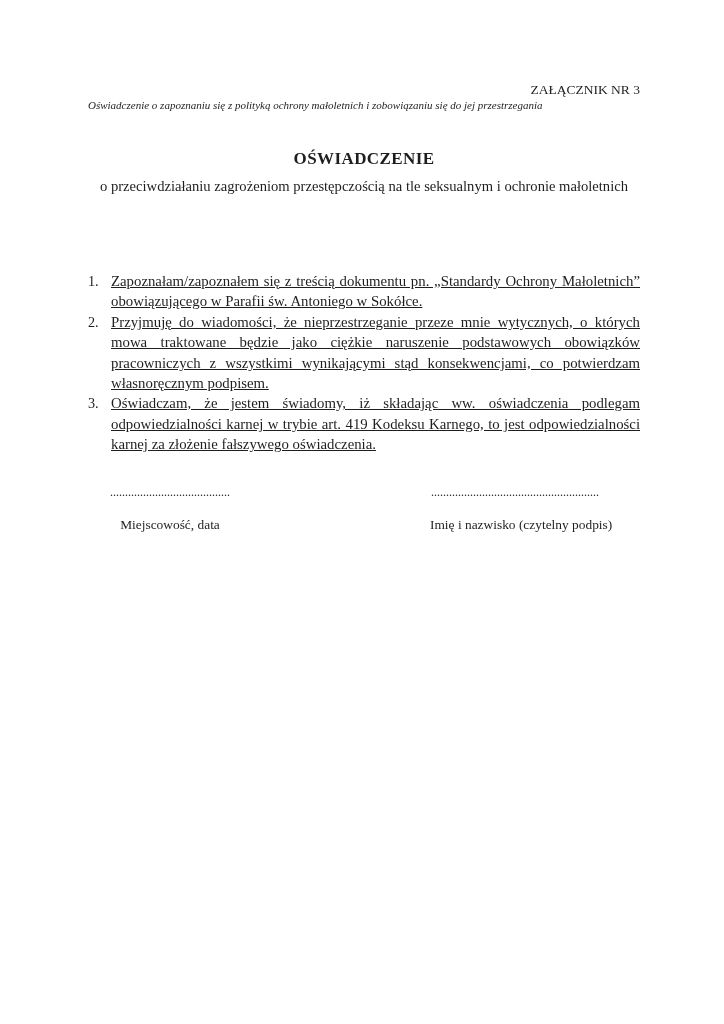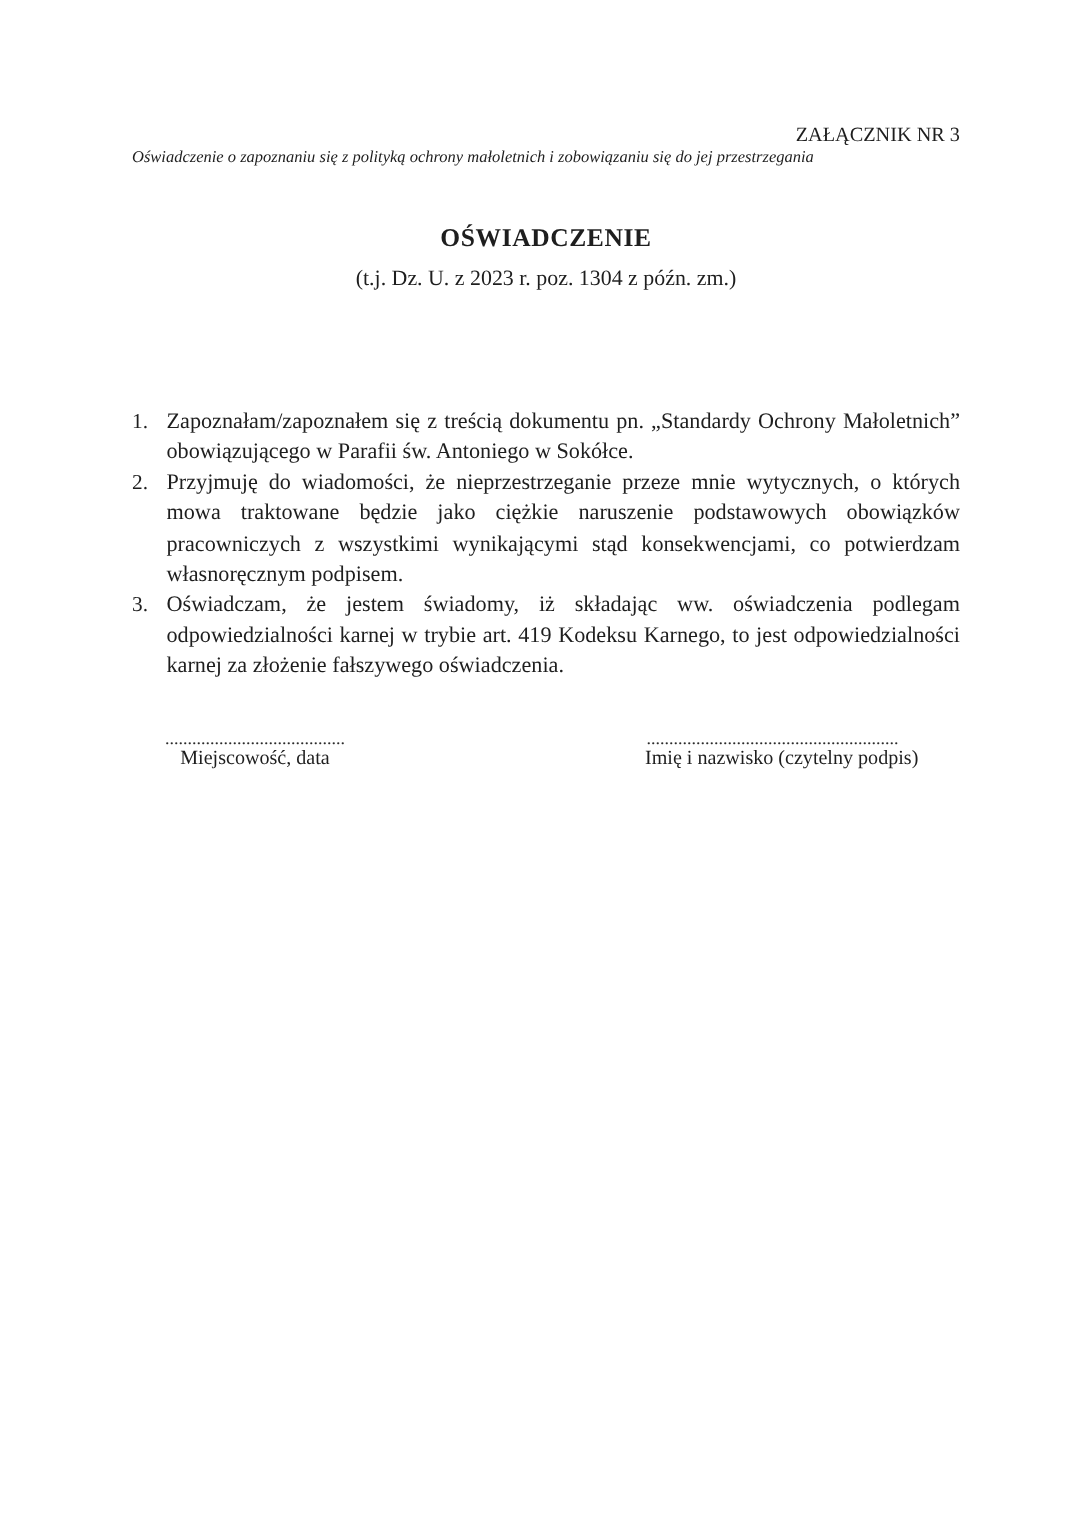--- a/index.html
+++ b/index.html
@@ -66,39 +66,40 @@
     flex: none;
     width: 23px;
     font-size: 14.2px;
     line-height: 20.4px;
   }
   .stmt-txt {
     flex: 1;
     text-align: justify;
     font-size: 14.8px;
     line-height: 20.4px;
+    text-decoration: underline;
   }
   .sig-block { position: absolute; top: 487px; left: 0; width: 724px; }
   .sig {
     position: absolute;
     top: 0;
     text-align: center;
   }
   .sig-place { left: 108px; width: 124px; }
   .sig-name  { left: 430px; width: 170px; }
   .sig-dots {
     font-size: 12px;
     line-height: 10px;
     letter-spacing: 0;
     white-space: nowrap;
     overflow: hidden;
     color: #2a2a2a;
   }
   .sig-label {
-    margin-top: 0;
+    margin-top: 20px;
     font-size: 13.4px;
     white-space: nowrap;
     text-align: center;
   }
   .page-number {
     position: absolute;
     top: 946px;
     left: 0;
     width: 724px;
     text-align: center;
@@ -112,21 +113,21 @@
 
 <div class="page">
 
   <div class="attachment">ZAŁĄCZNIK NR 3</div>
 
   <div class="subtitle">Oświadczenie o zapoznaniu się z polityką ochrony małoletnich i zobowiązaniu się do jej przestrzegania</div>
 
   <h1 class="title">OŚWIADCZENIE</h1>
 
   <div class="legal">
-    <div>(t.j. Dz. U. z 2023 r. poz. 1304 z późn. zm.)</div>
+    <div>o przeciwdziałaniu zagrożeniom przestępczością na tle seksualnym i ochronie małoletnich</div>
   </div>
 
 
   <div class="statements">
     <div class="stmt">
       <span class="stmt-num">1.</span>
       <span class="stmt-txt">Zapoznałam/zapoznałem się z treścią dokumentu pn. „Standardy Ochrony Małoletnich” obowiązującego w Parafii św. Antoniego w Sokółce.</span>
     </div>
     <div class="stmt">
       <span class="stmt-num">2.</span>

